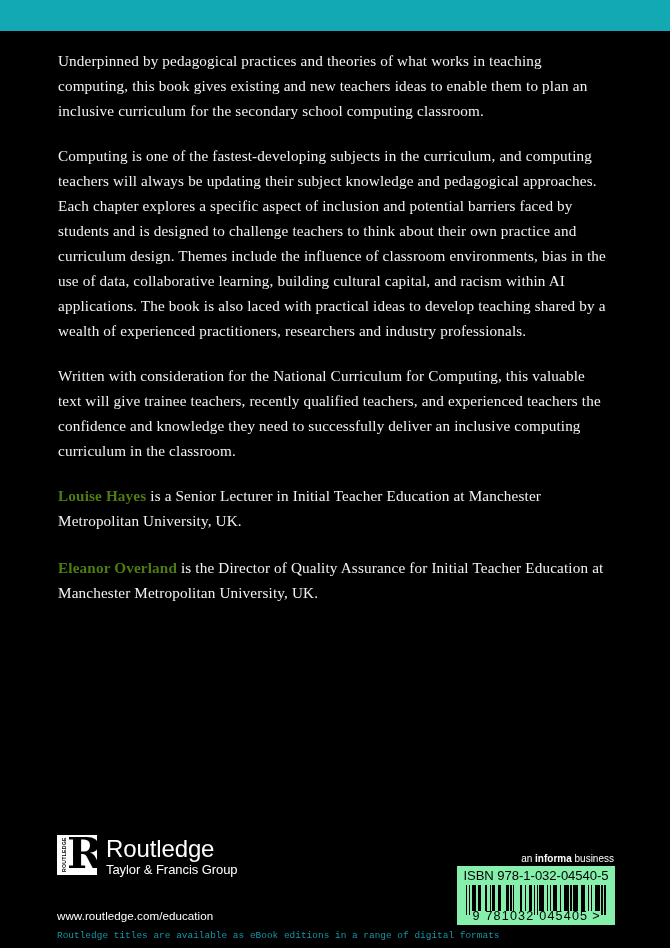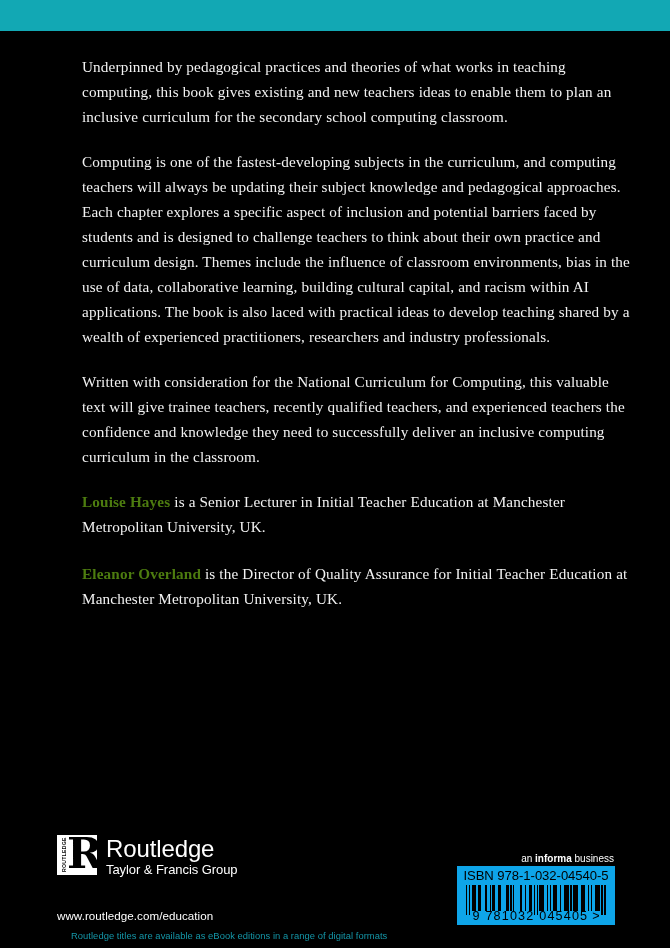--- a/index.html
+++ b/index.html
@@ -32,23 +32,22 @@
   .content {
     position: absolute;
     top: 31px;
     left: 0;
     width: 670px;
     height: 917px;
   }
   .blurb {
     position: absolute;
     left: 58px;
-    top: 23px;
+    top: 17px;
     width: 549px;
-    margin-left: 24px;
   }
   .blurb p {
     margin: 0 0 20px 0;
     color: #f2f2f2;
     font-family: "Liberation Serif", serif;
     font-size: 15.2px;
     line-height: 25px;
     letter-spacing: 0.01em;
   }
   .bio {
@@ -147,24 +146,24 @@
     position: absolute;
     left: 57px;
     top: 878px;
     color: #ffffff;
     font-family: "Liberation Sans", sans-serif;
     font-size: 11.6px;
     letter-spacing: 0.005em;
   }
   .ebook-note {
     position: absolute;
-    left: 71px;
+    left: 57px;
     top: 899px;
     color: #1496A8;
-    font-family: Liberation Sans, sans-serif;
+    font-family: Liberation Mono, monospace;
     font-size: 9.4px;
     letter-spacing: 0.005em;
   }
 
   
   .informa {
     position: absolute;
     right: 56px;
     top: 822px;
     color: #ffffff;
@@ -173,21 +172,21 @@
     white-space: nowrap;
   }
   .informa b { font-weight: bold; }
 
   .barcode-box {
     position: absolute;
     left: 457px;
     top: 835px;
     width: 158px;
     height: 59px;
-    background: #0ea5e9;
+    background: #86efac;
     box-sizing: border-box;
     padding: 2px 0 0 0;
   }
   .isbn-line {
     text-align: center;
     color: #000000;
     font-family: "Liberation Sans", sans-serif;
     font-size: 13.1px;
     line-height: 15px;
     letter-spacing: -0.004em;

